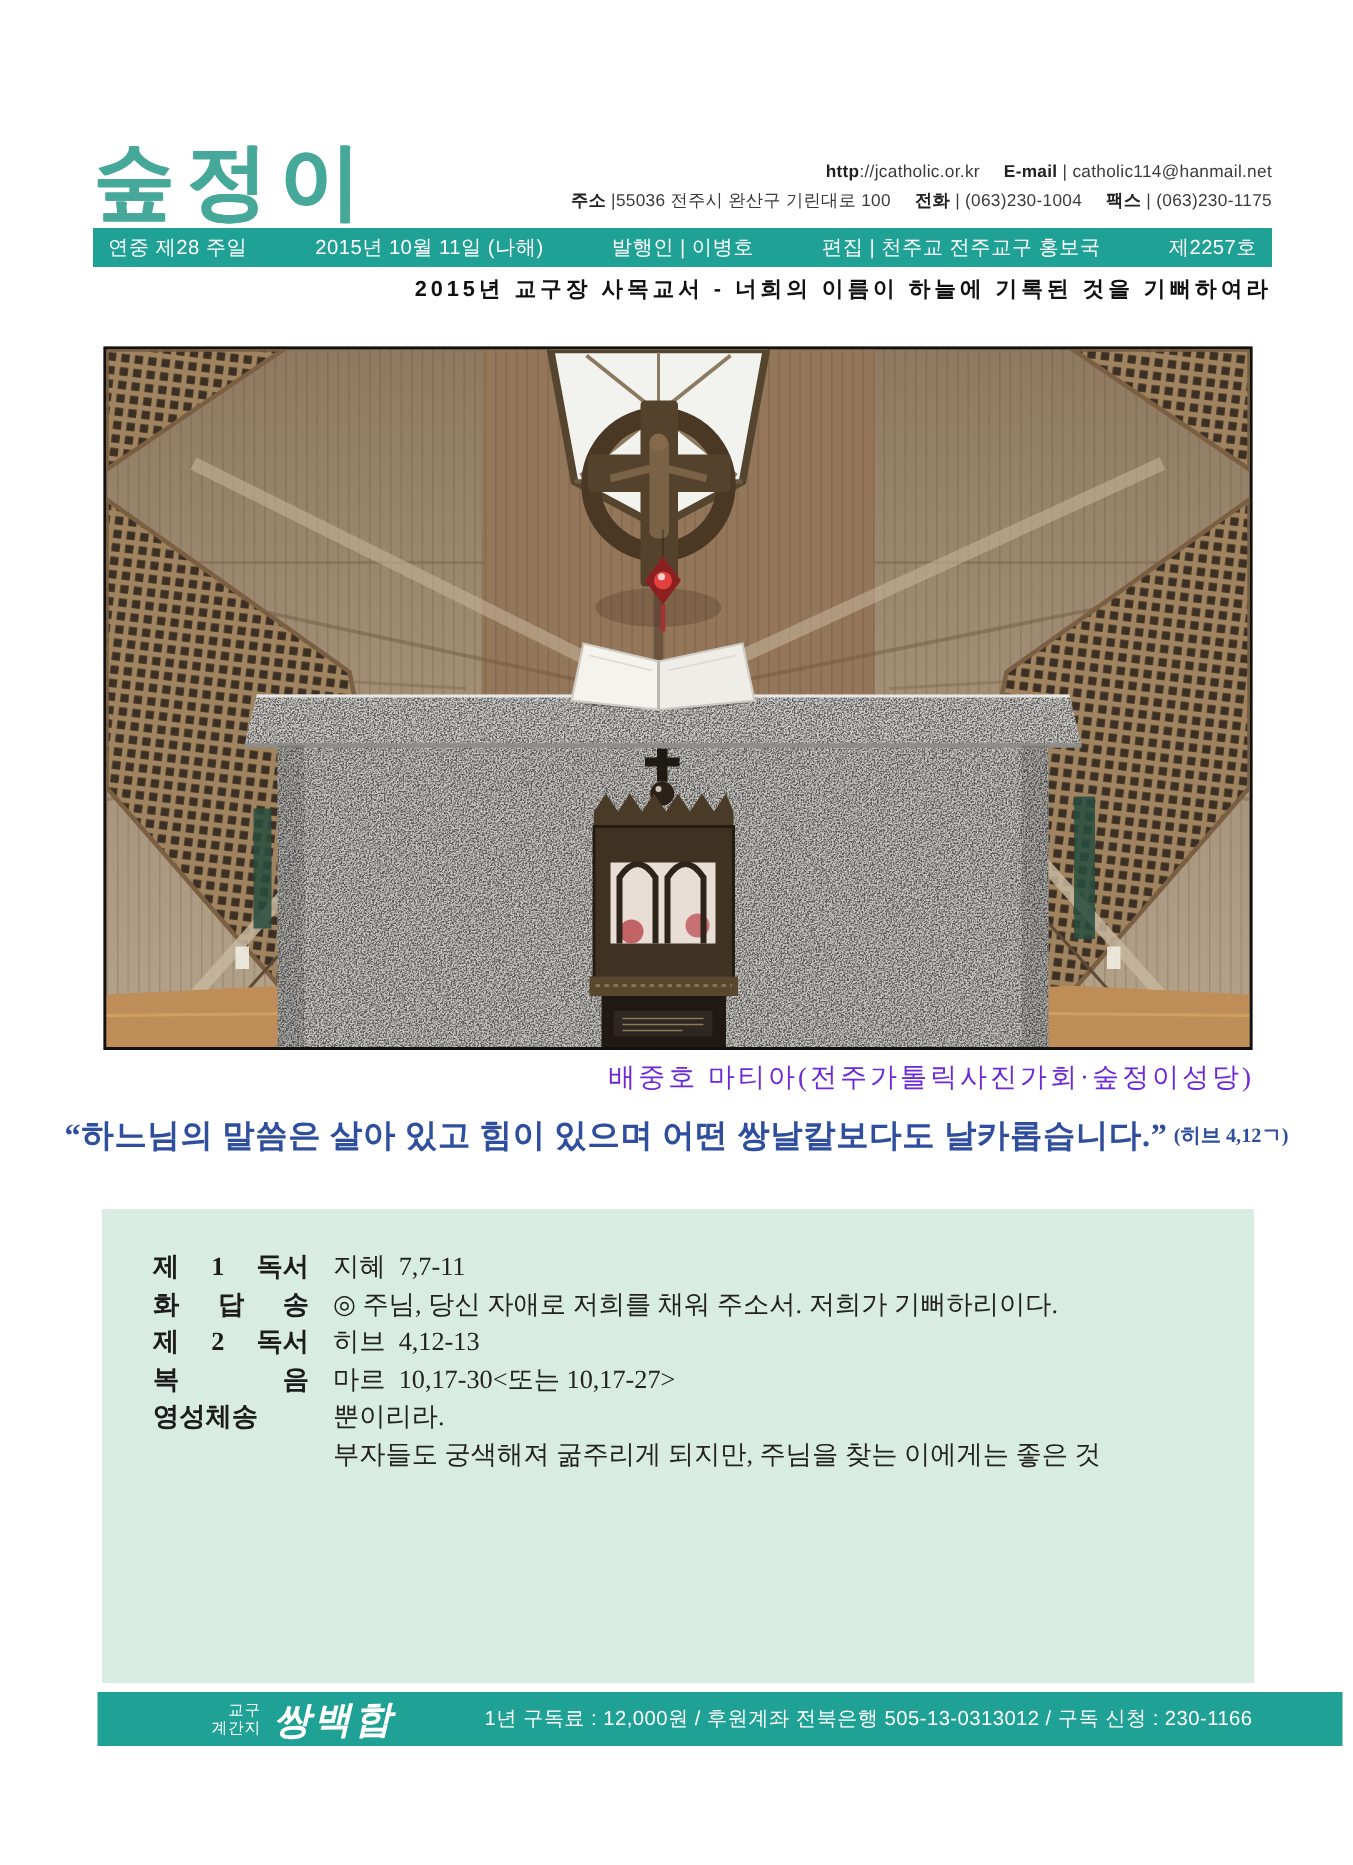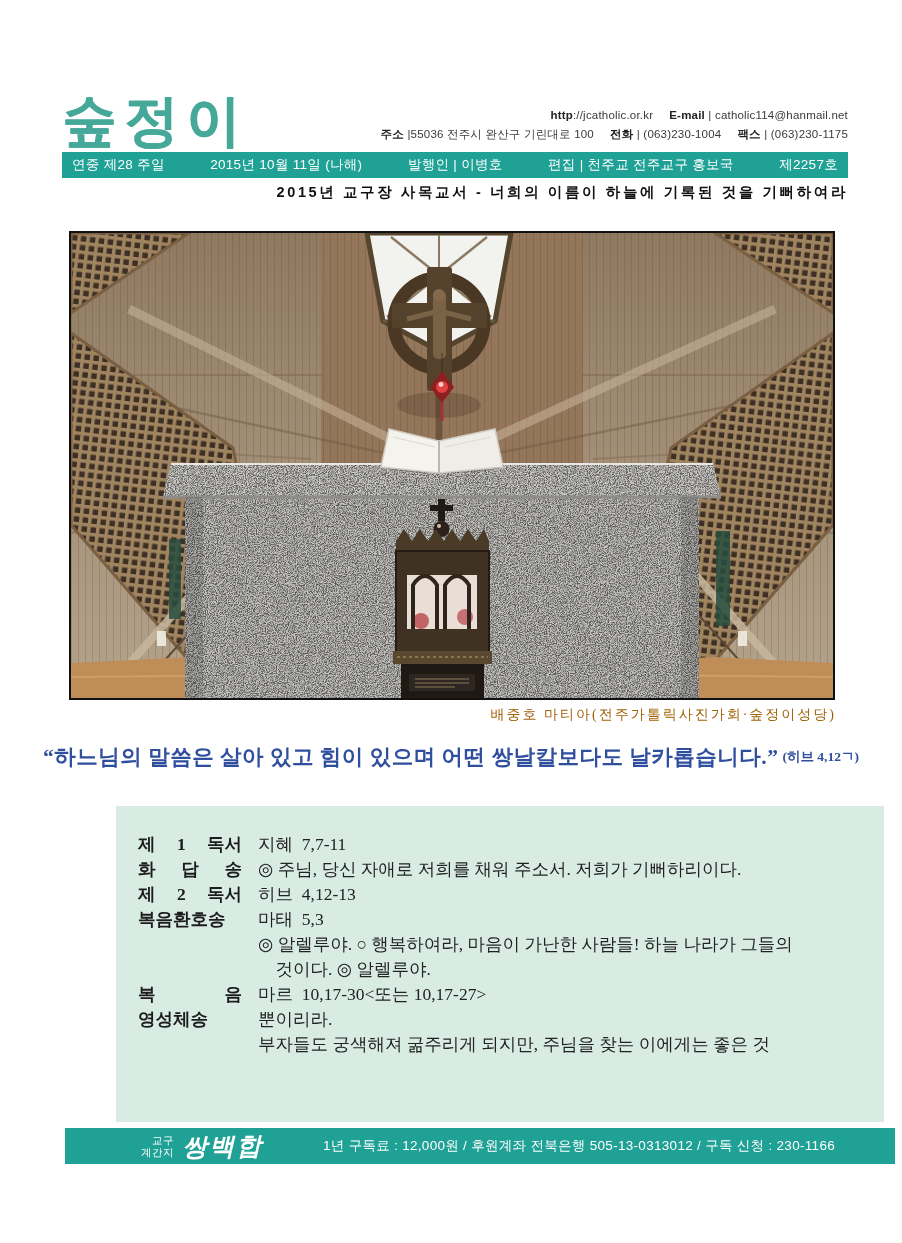--- a/index.html
+++ b/index.html
@@ -52,39 +52,39 @@
   
   .photo-frame{
     position:absolute;left:69px;top:231px;width:766px;height:469px;
     border:2px solid #111;background:#9c8468;
   }
   .photo-frame svg{display:block;width:762px;height:465px;}
 
   .caption{
     position:absolute;right:66px;top:706px;
     font-family:"Liberation Serif","DejaVu Serif",serif;
-    font-size:14px;letter-spacing:2px;color:#a16207;
+    font-size:18px;letter-spacing:2px;color:#6d28d9;
   }
 
   
   .verse{
     position:absolute;left:40px;right:40px;top:742px;text-align:center;
     font-family:"Liberation Serif","DejaVu Serif",serif;
     color:var(--blue);font-weight:bold;font-size:21.5px;letter-spacing:0.5px;
     white-space:nowrap;
   }
   .verse .ref{font-size:13.5px;vertical-align:3px;letter-spacing:0;margin-left:4px;}
 
   
   .readings{
     position:absolute;left:68px;top:806px;width:768px;height:316px;
     background:var(--mint);
-    padding:26px 20px 0 22px;
+    padding:26px 20px 0 34px;
     font-family:"Liberation Serif","DejaVu Serif",serif;
-    font-size:17.5px;line-height:25px;color:#222;margin-left:48px;
+    font-size:17.5px;line-height:25px;color:#222;
   }
   .r-row{display:flex;align-items:flex-start;}
   .r-label{
     width:104px;flex:0 0 104px;margin-right:16px;
     font-weight:bold;color:#1c1c1c;
     text-align:justify;text-align-last:justify;
   }
   .r-lines{flex:1;}
   .r-lines div{white-space:pre-wrap;}
 
@@ -285,28 +285,20 @@
           <div>◎ 주님, 당신 자애로 저희를 채워 주소서. 저희가 기뻐하리이다.</div>
         </div>
       </div>
       <div class="r-row">
         <div class="r-label">제 2 독서</div>
         <div class="r-lines">
           <div>히브  4,12-13</div>
         </div>
       </div>
       <div class="r-row">
-        <div class="r-label">복음환호송</div>
-        <div class="r-lines">
-          <div>마태  5,3</div>
-          <div>◎ 알렐루야. ○ 행복하여라, 마음이 가난한 사람들! 하늘 나라가 그들의</div>
-          <div>    것이다. ◎ 알렐루야.</div>
-        </div>
-      </div>
-      <div class="r-row">
         <div class="r-label">복 음</div>
         <div class="r-lines">
           <div>마르  10,17-30&lt;또는 10,17-27&gt;</div>
         </div>
       </div>
       <div class="r-row">
         <div class="r-label">영성체송</div>
         <div class="r-lines">
           <div>뿐이리라.</div>
           <div>부자들도 궁색해져 굶주리게 되지만, 주님을 찾는 이에게는 좋은 것</div>

